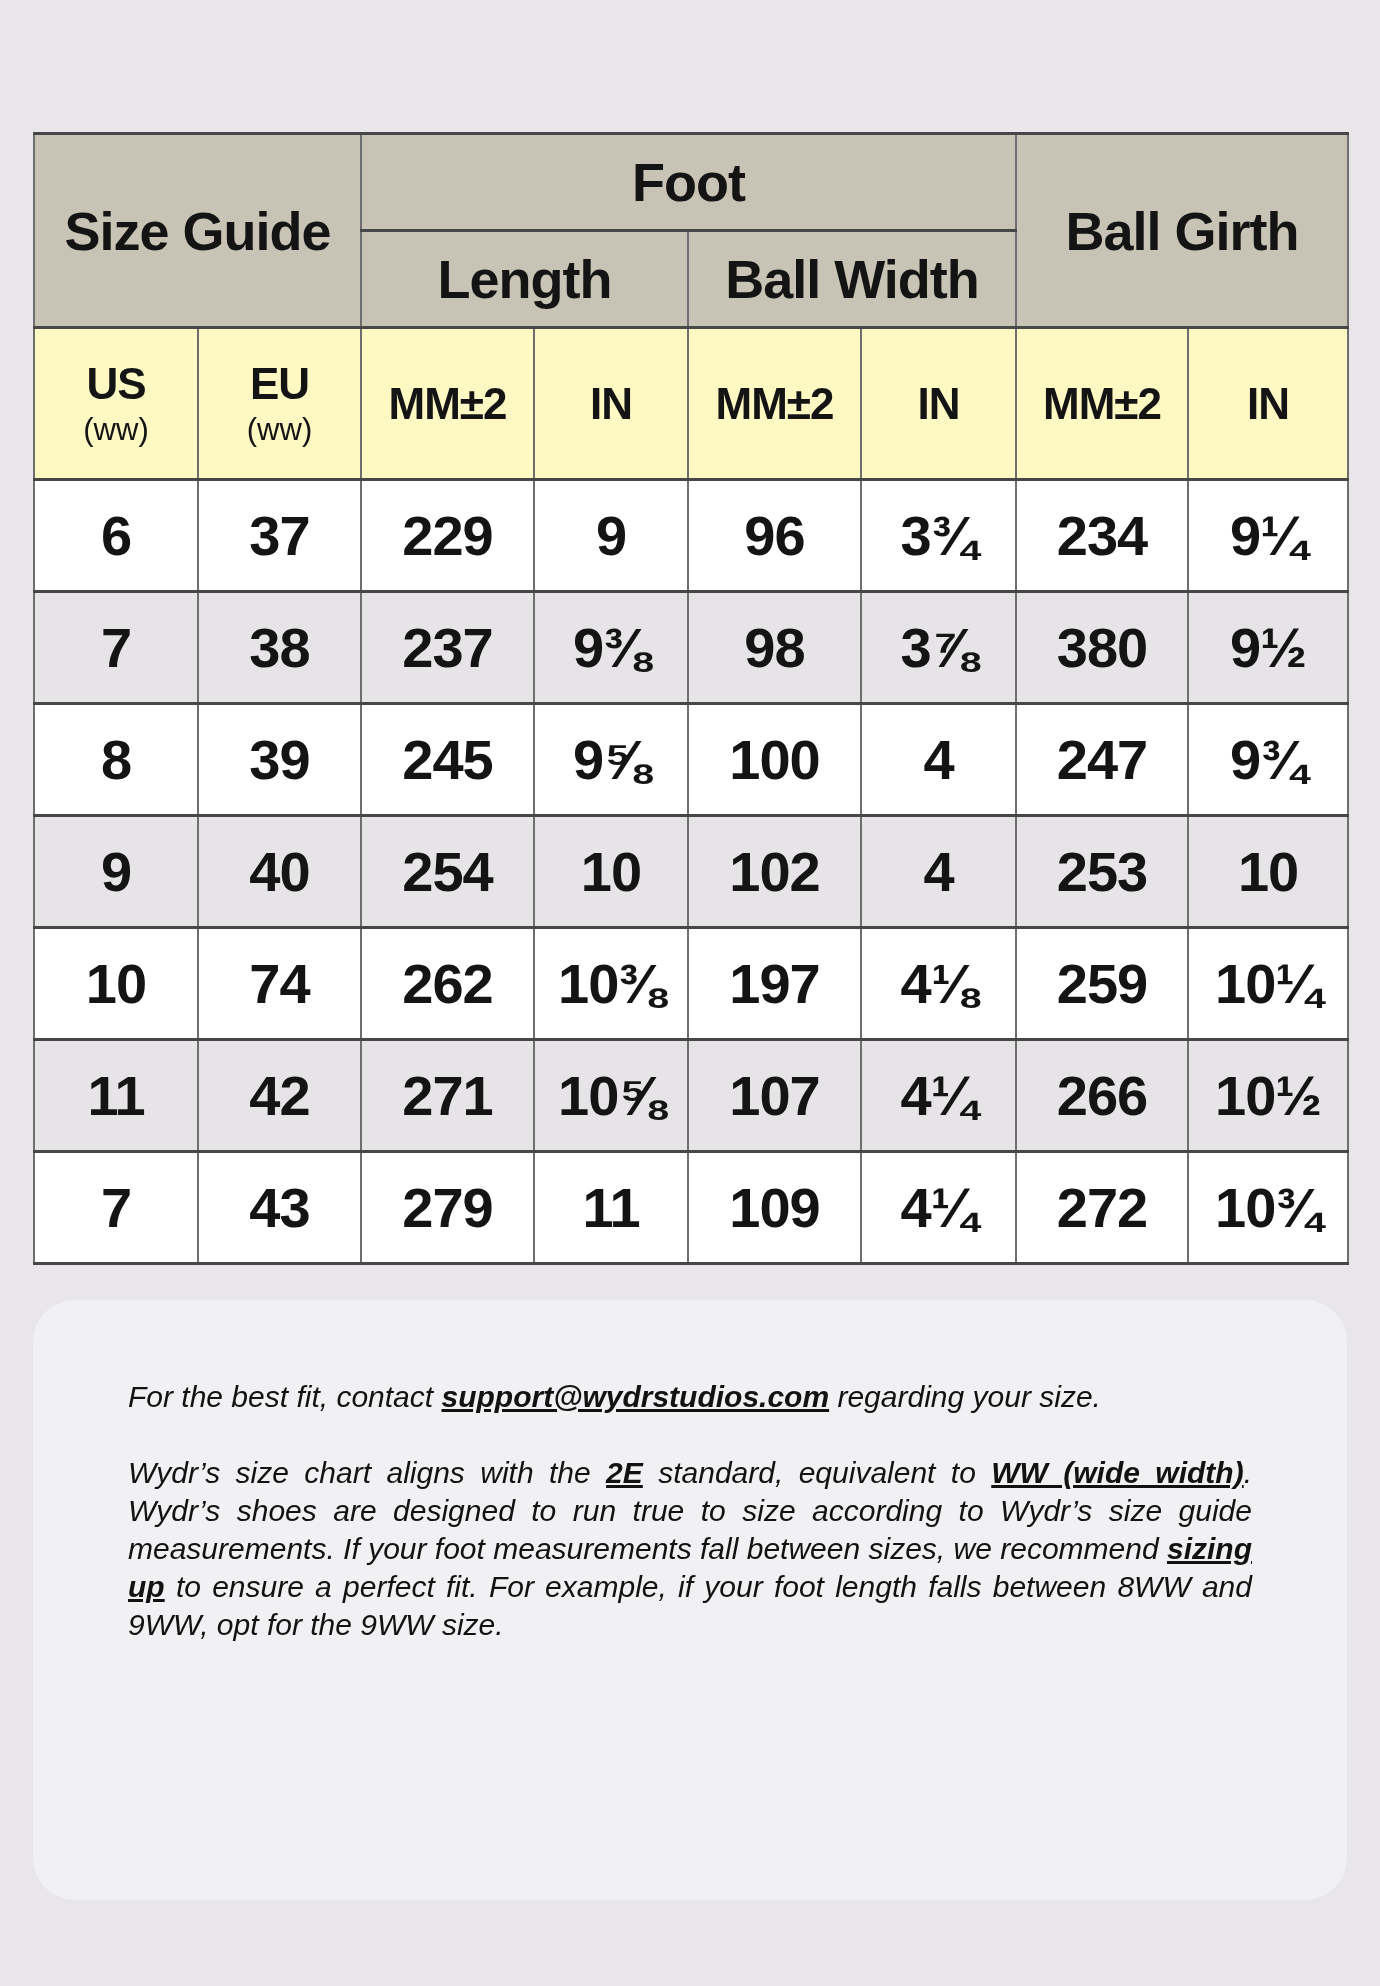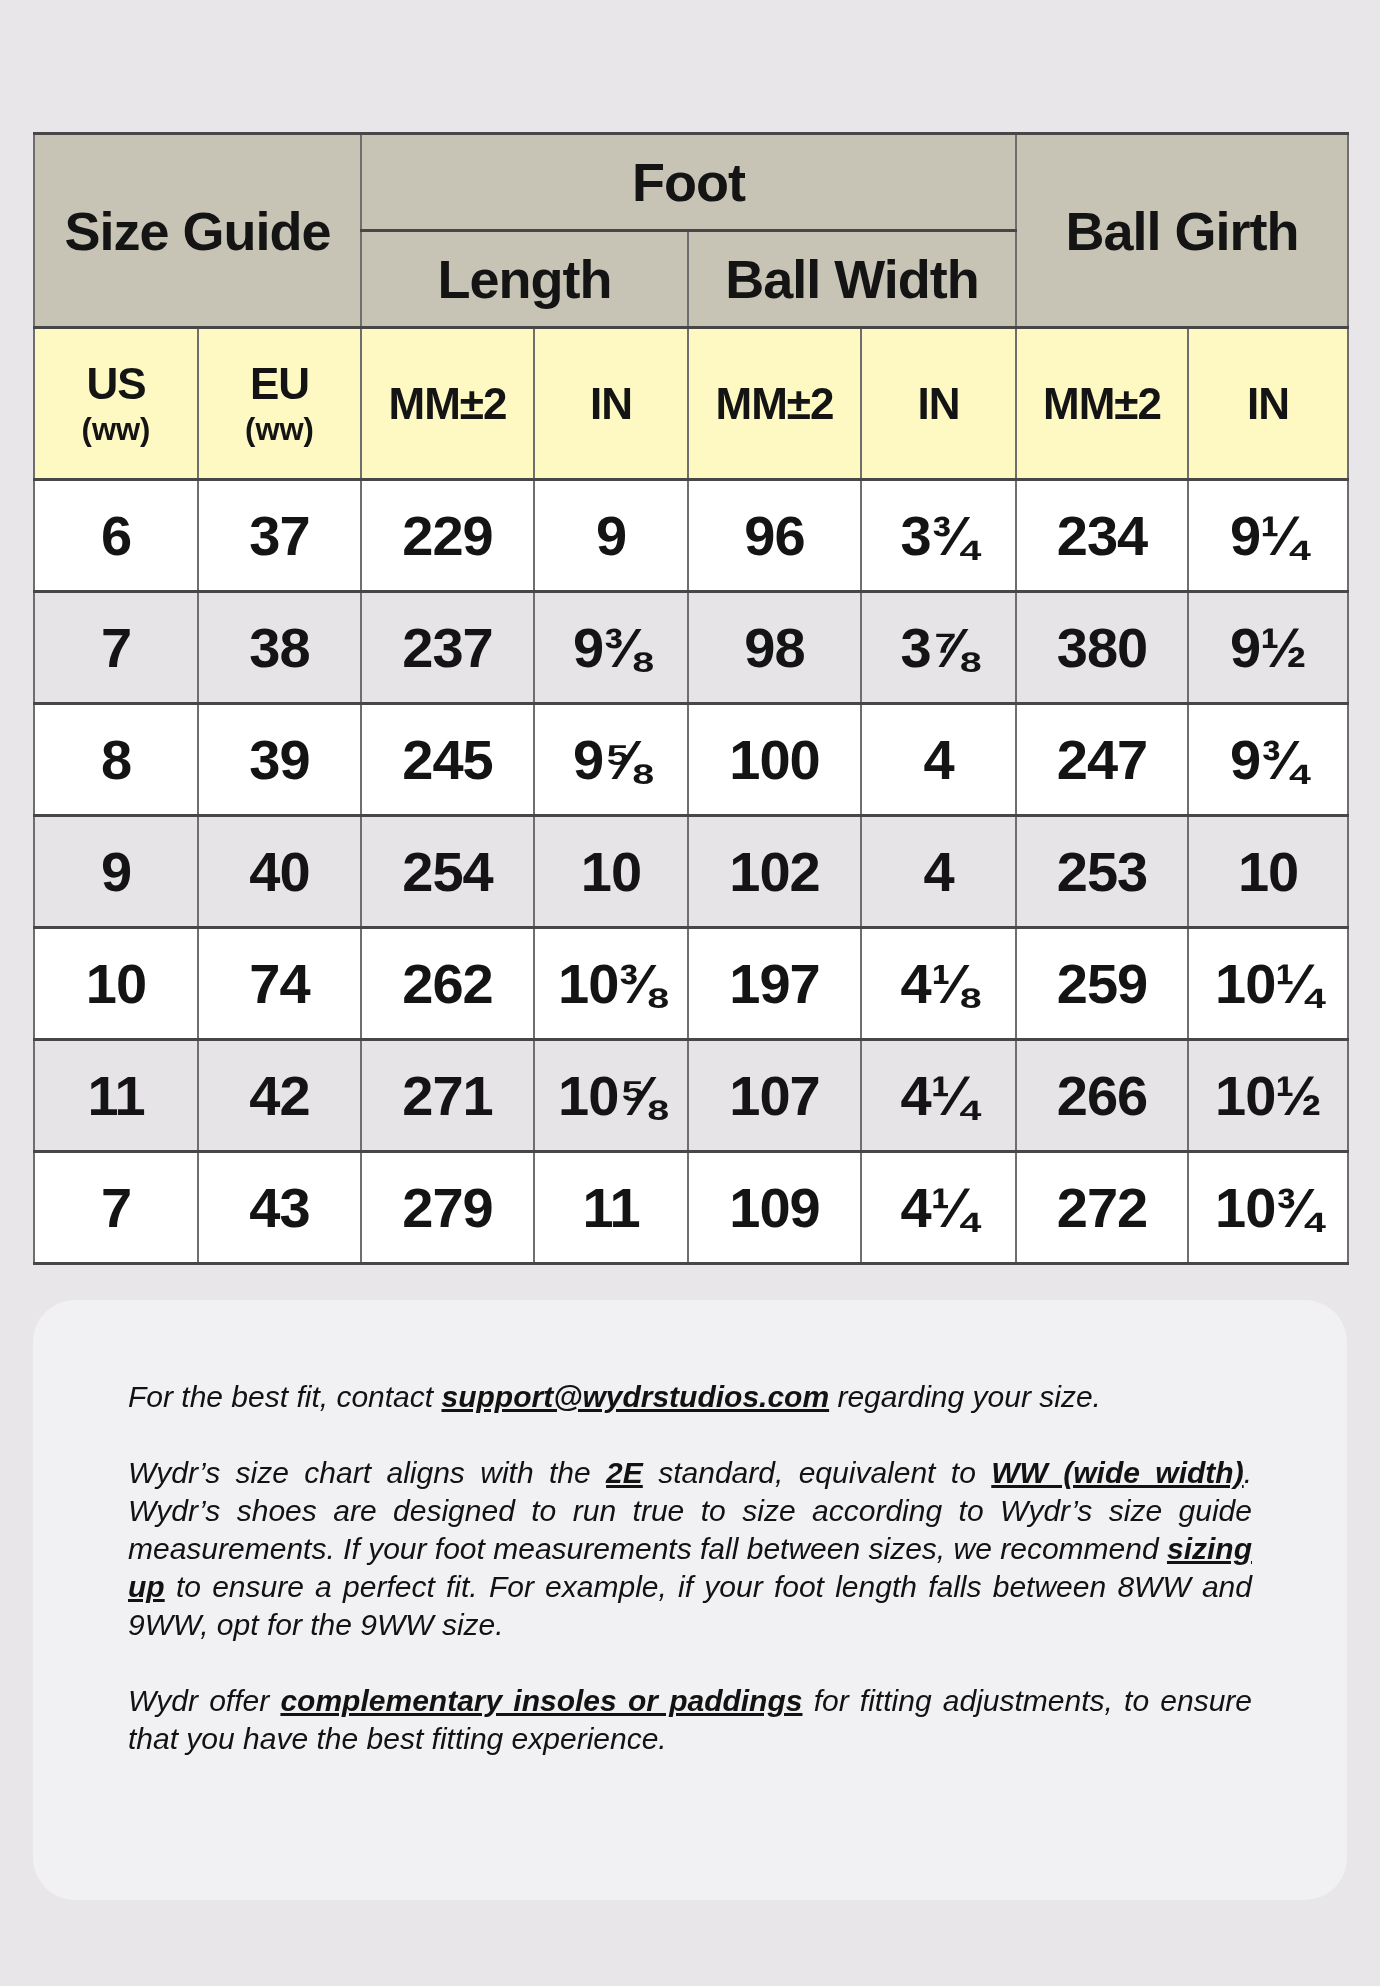--- a/index.html
+++ b/index.html
@@ -38,21 +38,21 @@
   }
   tr.subheader { height: 152px; }
   tr.subheader th {
     background: #fef9c3;
     font-weight: bold;
     font-size: 44px;
     letter-spacing: -1px;
   }
   tr.subheader .unit-note {
     font-size: 31px;
-    font-weight: bold;
+    font-weight: normal;
     margin-top: 3px;
     letter-spacing: 0;
   }
   tbody.data tr {
     height: 112px;
     background: #ffffff;
     font-weight: bold;
     font-size: 56px;
   }
   tbody.data tr:nth-child(even) { background: #e6e4e7; }
@@ -188,14 +188,13 @@
       <td>4¼</td>
       <td>272</td>
       <td>10¾</td>
     </tr>
   </tbody>
 </table>
 
 <div class="notes-panel">
   <p>For the best fit, contact <b>support@wydrstudios.com</b> regarding your size.</p>
   <p>Wydr’s size chart aligns with the <b>2E</b> standard, equivalent to <b>WW (wide width)</b>. Wydr’s shoes are designed to run true to size according to Wydr’s size guide measurements. If your foot measurements fall between sizes, we recommend <b>sizing up</b> to ensure a perfect fit. For example, if your foot length falls between 8WW and 9WW, opt for the 9WW size.</p>
-  <p>Wydr offer <b>complementary insoles or paddings</b> for fitting adjustments, to ensure that you have the best fitting experience.</p>
 </div>
 
 </body></html>

